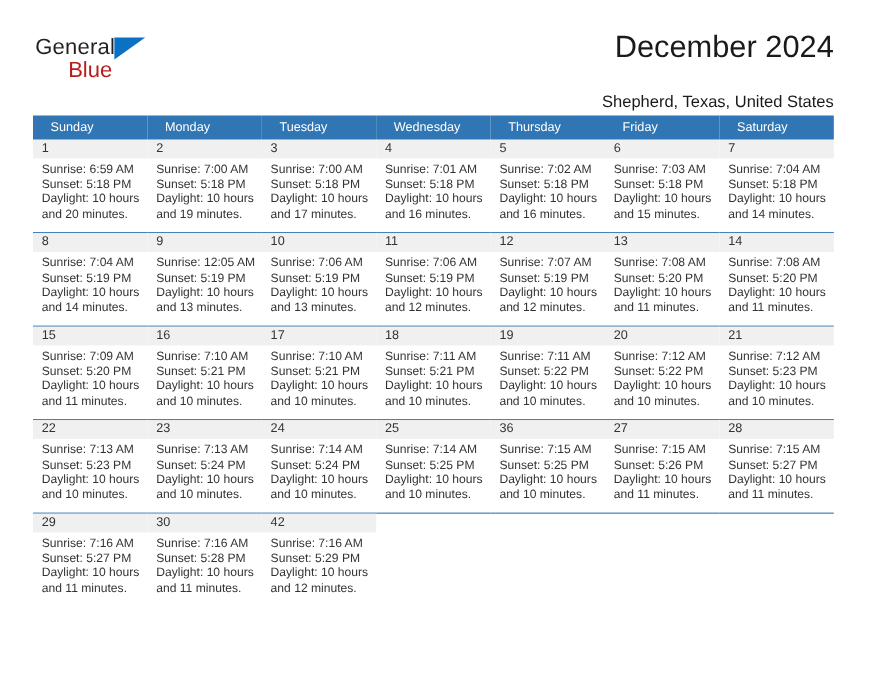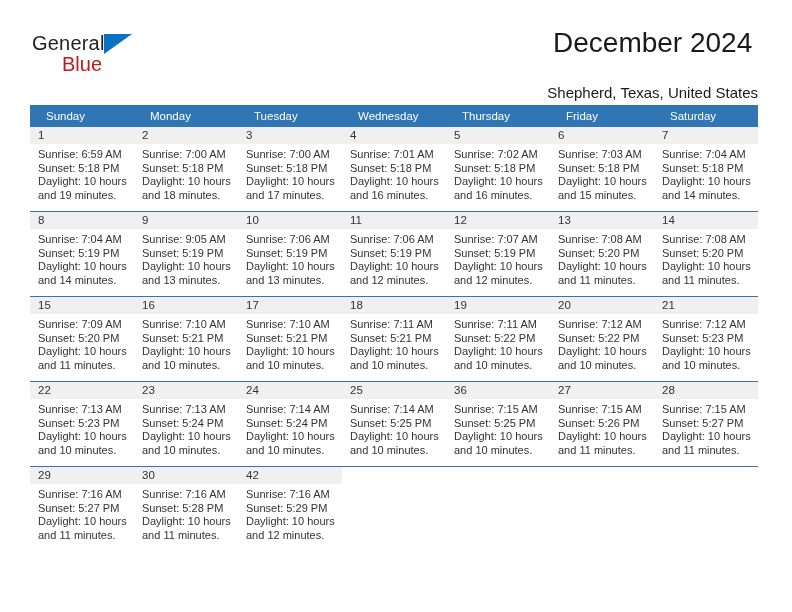--- a/index.html
+++ b/index.html
@@ -68,21 +68,20 @@
     right: 0;
     top: 0;
     text-align: right;
   }
   .cal-title {
     font-size: 28px;
     font-weight: normal;
     color: #1a1a1a;
     line-height: 34px;
     white-space: nowrap;
-    text-align: center;
   }
   .cal-subtitle {
     margin-top: 24px;
     font-size: 15px;
     font-weight: normal;
     color: #1a1a1a;
     line-height: 18px;
     white-space: nowrap;
   }
 
@@ -178,31 +177,31 @@
       </tr>
     </thead>
     <tbody>
         <tr class="week-row">
           <td>
             <div class="daycell">
               <div class="daynum-band">1</div>
               <div class="details">
                 <div>Sunrise: 6:59 AM</div>
                 <div>Sunset: 5:18 PM</div>
+                <div class="daylight">Daylight: 10 hours and 20 minutes.</div>
+              </div>
+            </div>
+          </td>
+          <td>
+            <div class="daycell">
+              <div class="daynum-band">2</div>
+              <div class="details">
+                <div>Sunrise: 7:00 AM</div>
+                <div>Sunset: 5:18 PM</div>
                 <div class="daylight">Daylight: 10 hours and 19 minutes.</div>
-              </div>
-            </div>
-          </td>
-          <td>
-            <div class="daycell">
-              <div class="daynum-band">2</div>
-              <div class="details">
-                <div>Sunrise: 7:00 AM</div>
-                <div>Sunset: 5:18 PM</div>
-                <div class="daylight">Daylight: 10 hours and 18 minutes.</div>
               </div>
             </div>
           </td>
           <td>
             <div class="daycell">
               <div class="daynum-band">3</div>
               <div class="details">
                 <div>Sunrise: 7:00 AM</div>
                 <div>Sunset: 5:18 PM</div>
                 <div class="daylight">Daylight: 10 hours and 17 minutes.</div>
@@ -258,21 +257,21 @@
                 <div>Sunrise: 7:04 AM</div>
                 <div>Sunset: 5:19 PM</div>
                 <div class="daylight">Daylight: 10 hours and 14 minutes.</div>
               </div>
             </div>
           </td>
           <td>
             <div class="daycell">
               <div class="daynum-band">9</div>
               <div class="details">
-                <div>Sunrise: 9:05 AM</div>
+                <div>Sunrise: 12:05 AM</div>
                 <div>Sunset: 5:19 PM</div>
                 <div class="daylight">Daylight: 10 hours and 13 minutes.</div>
               </div>
             </div>
           </td>
           <td>
             <div class="daycell">
               <div class="daynum-band">10</div>
               <div class="details">
                 <div>Sunrise: 7:06 AM</div>

